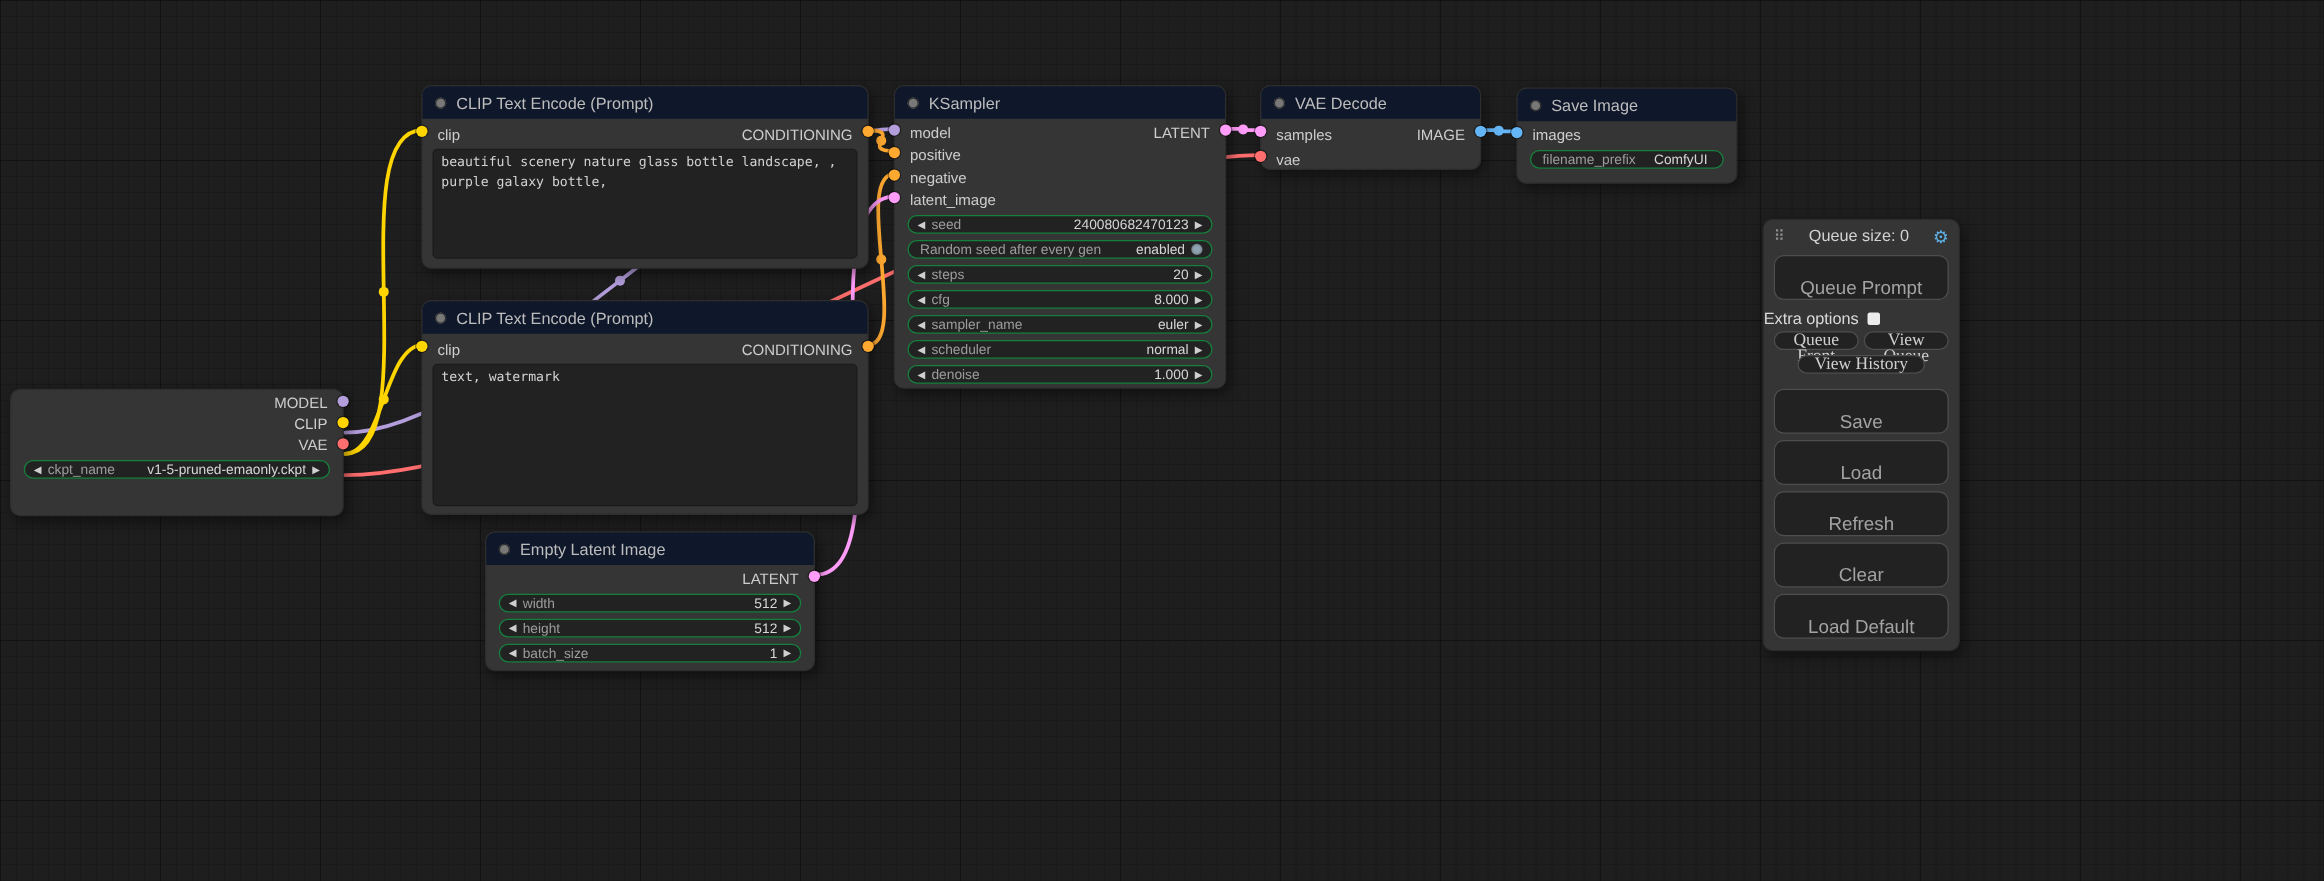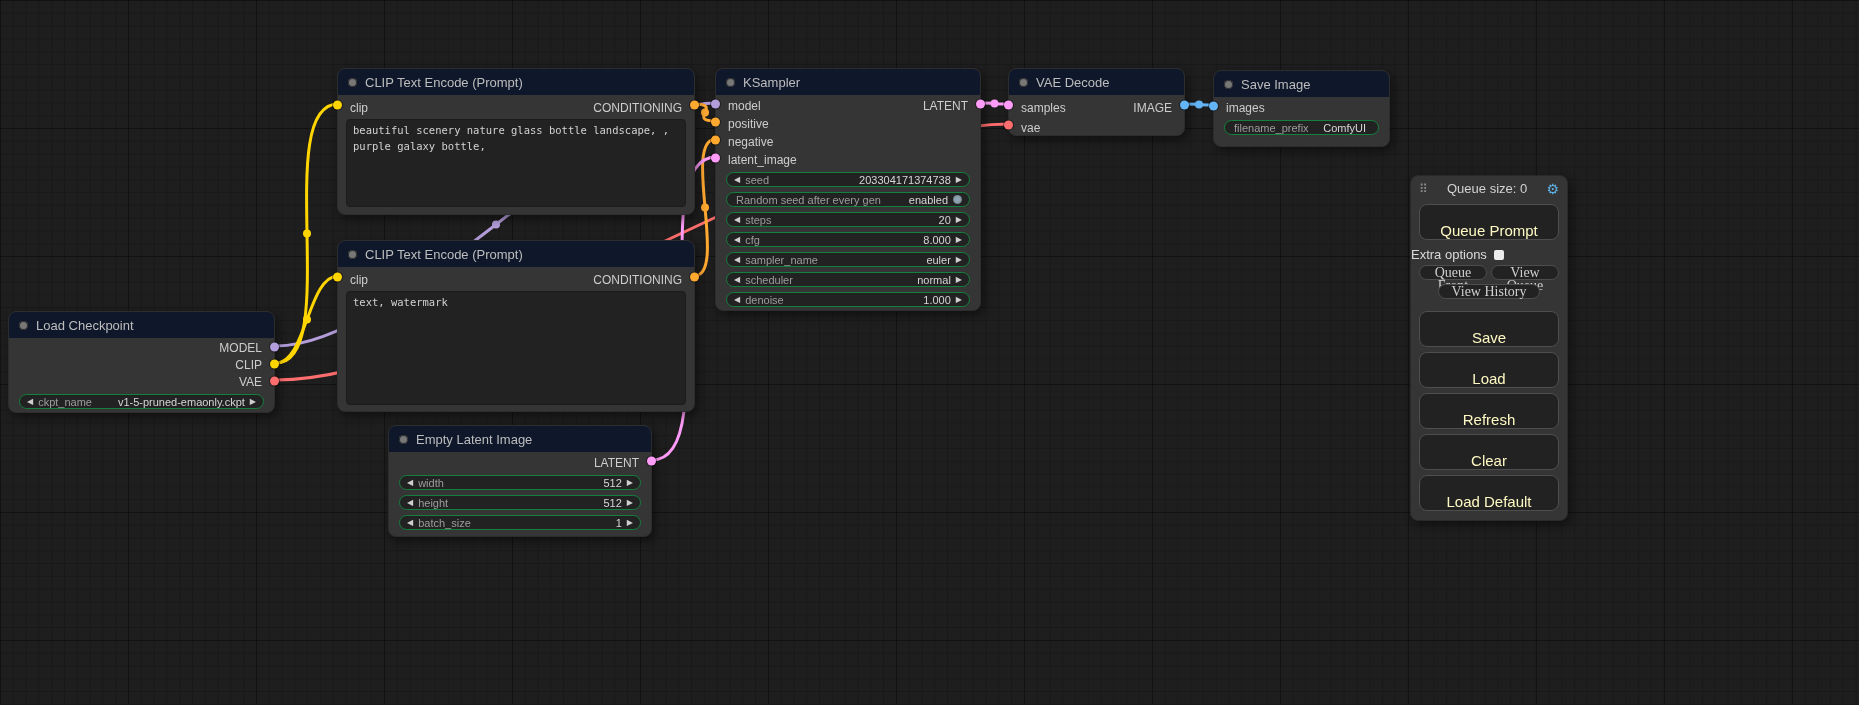--- a/index.html
+++ b/index.html
@@ -56,21 +56,21 @@
   .n-save{left:1213px;top:70px;width:177px;height:77px}
 
   
   .menu{position:absolute;left:1410px;top:175px;width:158px;z-index:3;background:#353535;
     border:1px solid #2a2a2a;border-radius:8px;box-shadow:3px 4px 10px rgba(0,0,0,.45);padding-bottom:9px}
   .menu-header{display:flex;align-items:center;height:25px;padding:0 8px;color:#d2d2d2;font-size:13px}
   .drag{color:#8f8f8f;font-size:12px;cursor:grab}
   .qsize{flex:1;text-align:center}
   .gear{font-size:14px;cursor:pointer}
   .btn{display:block;width:calc(100% - 16px);margin:3px auto 0;background:#222;
-    border:1px solid #4e4e4e;border-radius:8px;color:#fef9c3;font-size:15px;
+    border:1px solid #4e4e4e;border-radius:8px;color:#a3a3a3;font-size:15px;
     font-family:inherit;height:24px;text-align:center;cursor:pointer;padding:17px}
   .btn.big{height:23px;margin-top:5px}
   .btn.first-big{margin-top:12px}
   .extra{display:flex;align-items:center;justify-content:flex-start;gap:7px;margin:7px 0 3px;color:#dadada;font-size:13px}
   .chk{width:10px;height:10px;background:#ececec;border-radius:2px;cursor:pointer}
   .minirow{display:flex;gap:4px;margin:2px 8px 0}
   .mini{flex:1;height:15px;background:#222;border:1px solid #4e4e4e;border-radius:8px;
     color:#cfcfcf;font-size:14px;line-height:13px;text-align:center;font-family:Liberation Serif, serif;cursor:pointer;padding:0}
   .vhwrap{display:flex;justify-content:center;margin-top:4px}
   .vh{width:102px;flex:none}
@@ -94,24 +94,20 @@
       <circle cx="705" cy="207.5" r="4" fill="#FFA931"></circle>
       <path d="M 652 460 C 729.4213310399659 460, 638.5786689600341 157, 716 157" stroke="#FF9CF9" stroke-width="3" fill="none" stroke-linecap="round"></path>
       <circle cx="684" cy="308.5" r="4" fill="#FF9CF9"></circle>
       <path d="M 981 103 C 1011 103, 978 104, 1008 104" stroke="#FF9CF9" stroke-width="3" fill="none" stroke-linecap="round"></path>
       <circle cx="994.5" cy="103.5" r="4" fill="#FF9CF9"></circle>
       <path d="M 1185 104 C 1215 104, 1183 105, 1213 105" stroke="#64B5F6" stroke-width="3" fill="none" stroke-linecap="round"></path>
       <circle cx="1199" cy="104.5" r="4" fill="#64B5F6"></circle>
     </svg>
 
   <div class="node n-loadckpt">
-    <div class="node-title">
-      <span class="cdot"></span>
-      <span>Load Checkpoint</span>
-    </div>
     <div class="srow h17 outonly">
       <span>MODEL</span>
       <span class="port out" style="background: rgb(179, 157, 219);"></span>
     </div>
     <div class="srow h17 outonly">
       <span>CLIP</span>
       <span class="port out" style="background: rgb(255, 213, 0);"></span>
     </div>
     <div class="srow h17 outonly">
       <span>VAE</span>
@@ -201,21 +197,21 @@
       <span class="port in" style="background: rgb(255, 169, 49);"></span>
       <span>negative</span>
     </div>
     <div class="srow">
       <span class="port in" style="background: rgb(255, 156, 249);"></span>
       <span>latent_image</span>
     </div>
     <div class="widget">
       <span class="warrow">◀</span>
       <span class="wname">seed</span>
-      <span class="wvalue">203304171374738</span>
+      <span class="wvalue">240080682470123</span>
       <span class="warrow">▶</span>
     </div>
     <div class="widget">
       <span class="wname" style="margin-left:2px">Random seed after every gen</span>
       <span class="wvalue">enabled</span>
       <span class="knob" style="background: rgb(143, 163, 176);"></span>
     </div>
     <div class="widget">
       <span class="warrow">◀</span>
       <span class="wname">steps</span>

